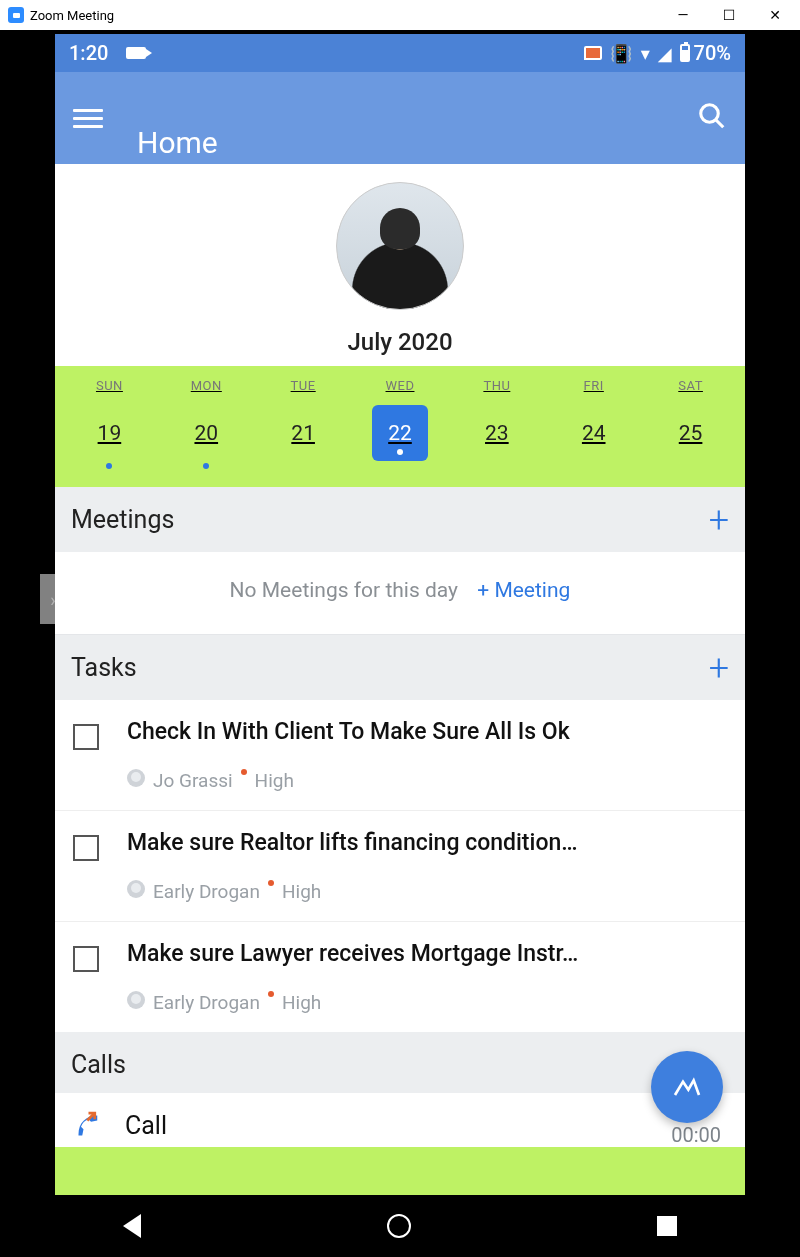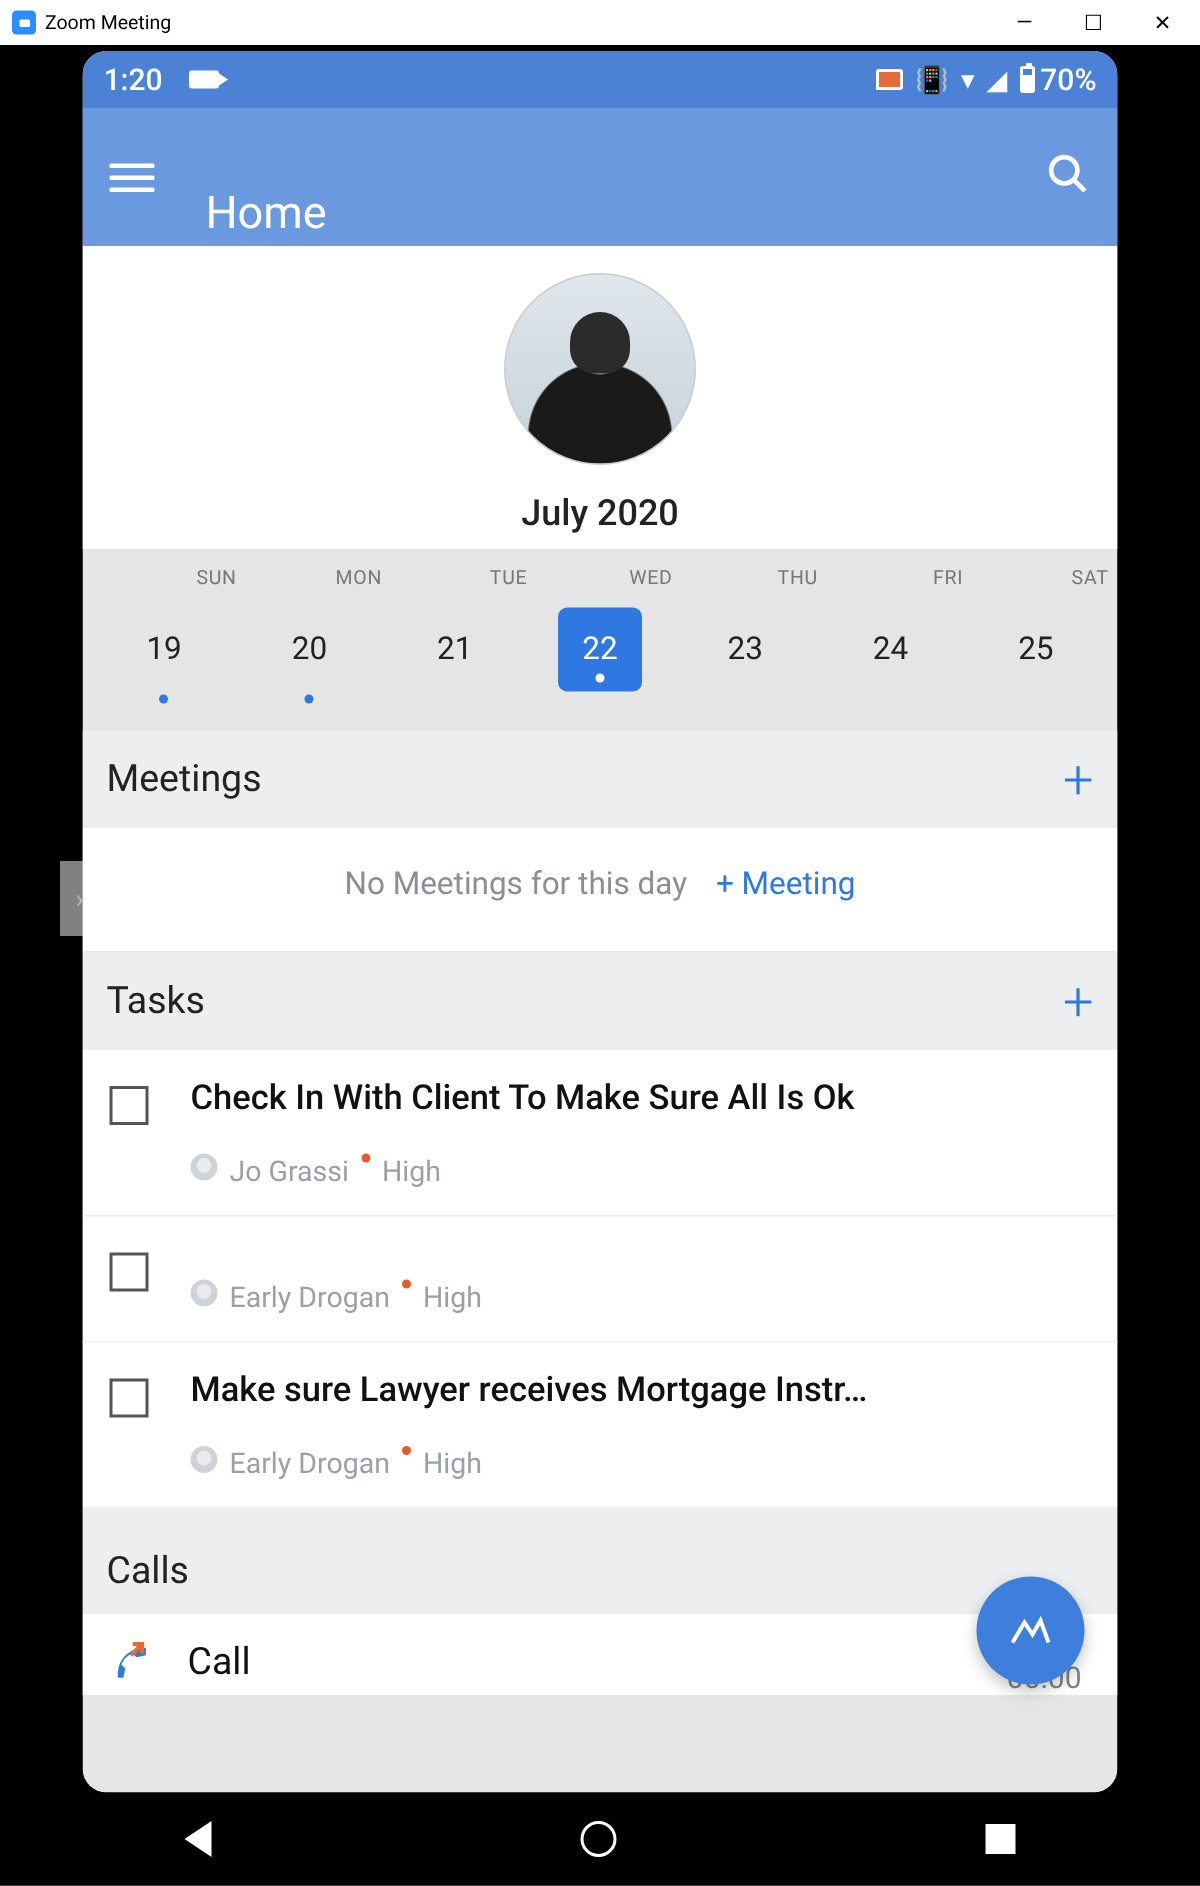--- a/index.html
+++ b/index.html
@@ -46,25 +46,24 @@
     background: #000;
     height: 1227px;
     display: flex;
     flex-direction: column;
   }
   .black-top { height: 4px; background: #000; }
   .side-pad { display:flex; flex:1; }
   .side-black { width: 55px; background:#000; }
   .phone {
     flex: 1;
-    background: #e5e5e5;
+    background: #bef264;
     display: flex;
     flex-direction: column;
     overflow: hidden;
-    border-radius: 16px;
   }
   
   .statusbar {
     background: #4b82d6;
     color: #fff;
     height: 38px;
     display: flex;
     align-items: center;
     padding: 0 14px;
     font-size: 20px;
@@ -129,21 +128,21 @@
     position:absolute; left:-55px; top:370px;
     width:26px; height:50px; background:#b8b8b8; color:#fff;
     display:flex; align-items:center; justify-content:center; font-size:18px;
     border-radius:0 4px 4px 0; opacity:.7;
   }
 
   
   .weekstrip {
     display:flex; padding: 12px 6px 18px;
   }
-  .daycell { flex:1; text-align:right; }
+  .daycell { flex:1; text-align:center;text-decoration:underline; }
   .daycell .dow { font-size:13px; color:#777; letter-spacing:.5px; margin-bottom:12px; }
   .daycell .num {
     font-size:21px; color:#222;
     width:56px; height:56px; line-height:46px; margin:0 auto;
     position:relative; border-radius:6px;
     display:flex; align-items:center; justify-content:center;
   }
   .daycell.selected .num { background:#2f78e1; color:#fff; }
   .daycell .dot { width:6px; height:6px; background:#2f78e1; border-radius:50%; margin:2px auto 0; }
   .daycell.selected .dot { background:#fff; position:absolute; bottom:6px; left:50%; transform:translateX(-50%); }
@@ -350,20 +349,21 @@
                   <span class="person-icon"></span>
                   <span>Jo Grassi</span>
                   <span class="bullet"></span>
                   <span>High</span>
                 </div>
               </div>
             </div>
             <div class="taskrow">
               <div class="cb"></div>
               <div class="body">
+                <div class="title">Make sure Realtor lifts financing condition…</div>
                 <div class="meta">
                   <span class="person-icon"></span>
                   <span>Early Drogan</span>
                   <span class="bullet"></span>
                   <span>High</span>
                 </div>
               </div>
             </div>
             <div class="taskrow">
               <div class="cb"></div>
@@ -372,21 +372,21 @@
                 <div class="meta">
                   <span class="person-icon"></span>
                   <span>Early Drogan</span>
                   <span class="bullet"></span>
                   <span>High</span>
                 </div>
               </div>
             </div>
           </div>
 
-        <div class="section" style="padding-top:28px;padding-bottom:14px;">
+        <div class="section" style="padding-top:18px;padding-bottom:14px;">
           <span>Calls</span>
         </div>
         <div class="calls-body">
           <span class="call-icon">
             <svg viewBox="0 0 24 24" fill="none" stroke="#2f78e1" stroke-width="2.2">
               <path d="M6 3c0 9 6 15 15 15v-4l-5-1-2 2c-3-1-5-3-6-6l2-2-1-5H6z" fill="#2f78e1" stroke="none" transform="scale(1,-1) translate(0,-24)"></path>
               <path d="M14 4l5 0 0 5" stroke="#e56a2f"></path>
                 <path d="M19 4l-6 6" stroke="#e56a2f"></path>
             </svg>
           </span>

